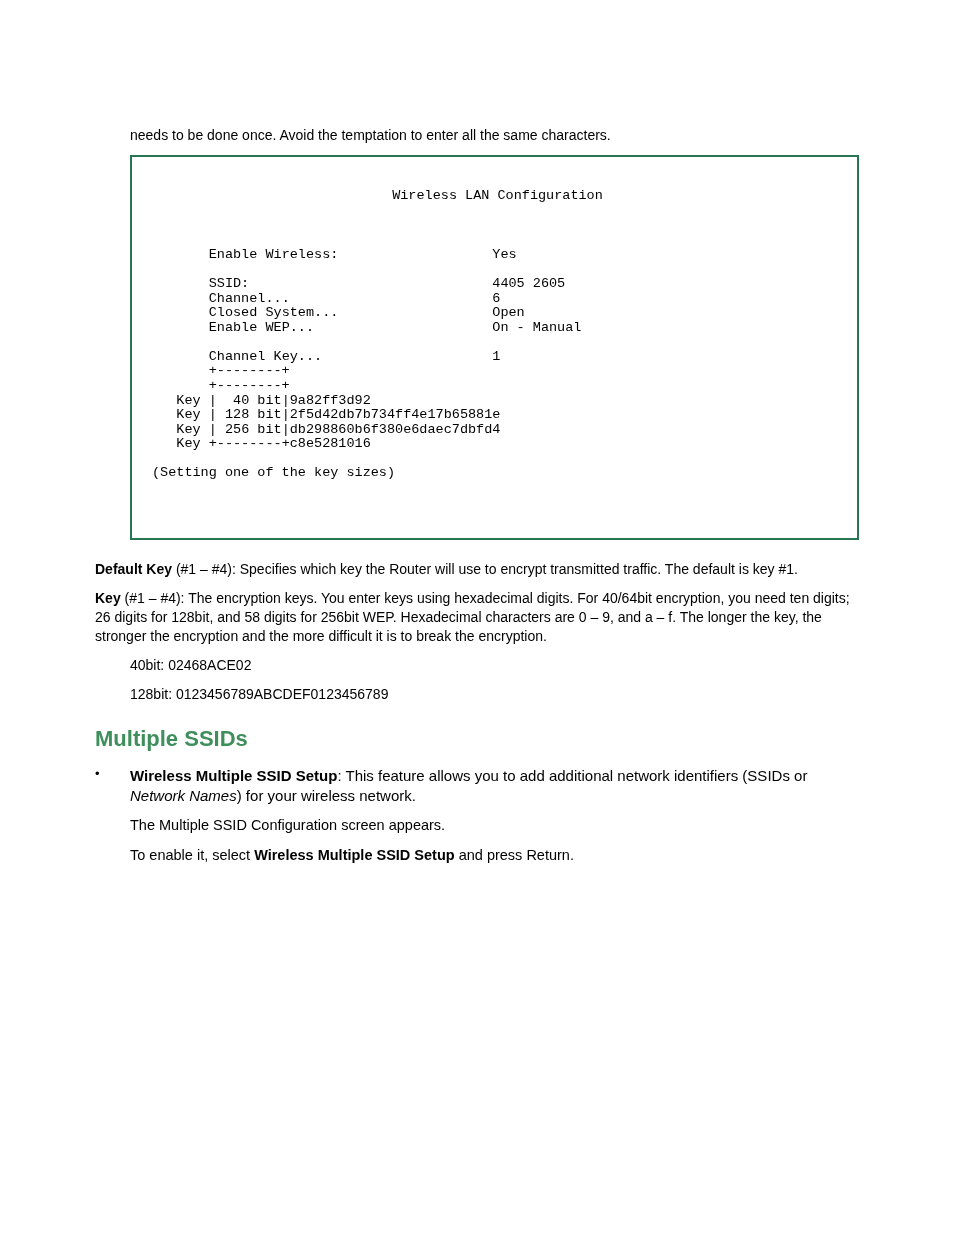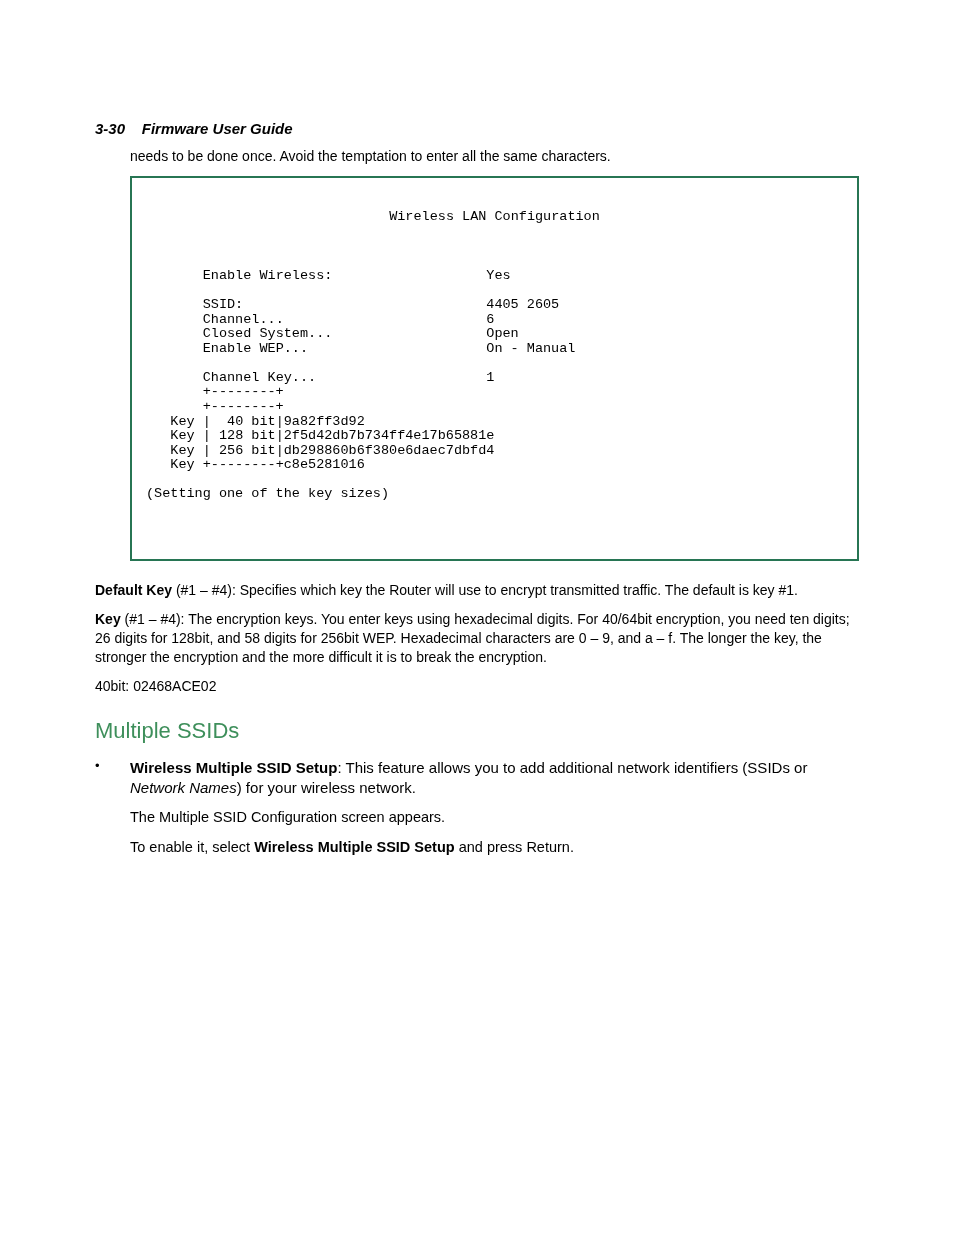--- a/index.html
+++ b/index.html
@@ -16,56 +16,51 @@
     font-weight:bold;
     font-size:15px;
     margin-bottom:10px;
   }
   .body-text{
     font-size:14px;
     line-height:1.35;
     margin:6px 0 10px 0;
   }
   .indent-1{margin-left:35px;}
-  .indent-2{}
+  .indent-2{margin-left:35px;}
   .terminal{
     border:2px solid #277553;
     margin:6px 0 20px 35px;
-    padding:18px 14px 28px 14px;
+    padding:18px 14px 28px 20px;
     font-family:"Courier New",Courier,monospace;
     font-size:13.5px;
     line-height:1.08;
     white-space:pre;
     color:#000;
   }
   .term-title{text-align:center;display:block;}
   .section-title{
     color:#3e8f5b;
     font-size:22px;
-    font-weight:normal;
+    font-weight:bold;
     margin:22px 0 14px 0;
     font-family:Arial,Helvetica,sans-serif;
   }
   .bold{font-weight:bold;}
   .italic{font-style:italic;}
   .bullet-row{display:flex;margin-left:0;margin-bottom:6px;}
   .bullet-mark{width:35px;flex:0 0 35px;font-size:13px;}
   .bullet-body{flex:1;font-size:15px;line-height:1.35;}
   .para-follow{margin-left:35px;font-size:14.5px;line-height:1.35;margin-top:10px;}
 </style>
 </head>
 <body>
 
 <div class="page">
 
-  <div class="running-head">
-    <span>3-30</span>
-    <span>&nbsp;&nbsp;</span>
-    <span>Firmware User Guide</span>
-  </div>
 
   <div class="body-text indent-1">needs to be done once. Avoid the temptation to enter all the same characters.</div>
 
   <div class="terminal">
 <span class="term-title">Wireless LAN Configuration</span>
 
 
        <span>Enable Wireless:</span>                   <span>Yes</span>
 
        <span>SSID:</span>                              <span>4405 2605</span>
@@ -88,20 +83,21 @@
 
   <div class="body-text">
     <span class="bold">Default Key</span><span> (#1 – #4): Specifies which key the Router will use to encrypt transmitted traffic. The default is key #1.</span>
   </div>
 
   <div class="body-text">
     <span class="bold">Key</span><span> (#1 – #4): The encryption keys. You enter keys using hexadecimal digits. For 40/64bit encryption, you need ten digits; 26 digits for 128bit, and 58 digits for 256bit WEP. Hexadecimal characters are 0 – 9, and a – f. The longer the key, the stronger the encryption and the more difficult it is to break the encryption.</span>
   </div>
 
   <div class="body-text indent-2">40bit: 02468ACE02</div>
+  <div class="body-text indent-2">128bit: 0123456789ABCDEF0123456789</div>
 
   <div class="section-title">Multiple SSIDs</div>
 
   <div class="bullet-row">
     <div class="bullet-mark">•</div>
     <div class="bullet-body">
       <span class="bold">Wireless Multiple SSID Setup</span><span>: This feature allows you to add additional network identifiers (SSIDs or </span><span class="italic">Network Names</span><span>) for your wireless network.</span>
     </div>
   </div>
 

